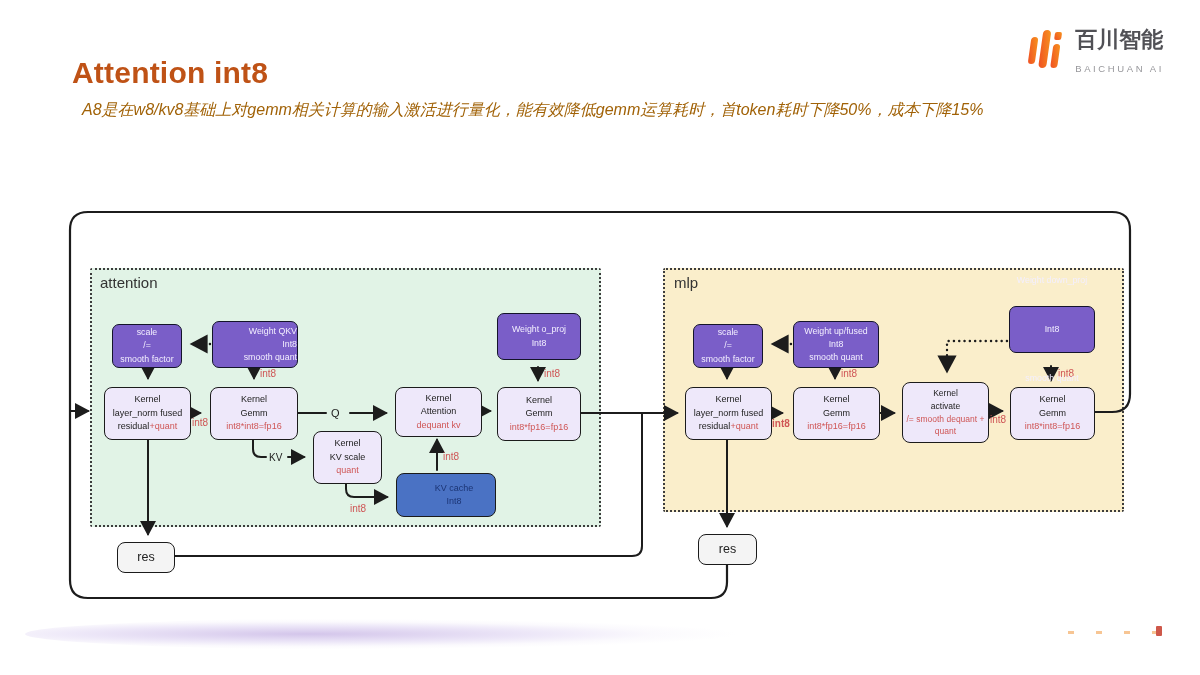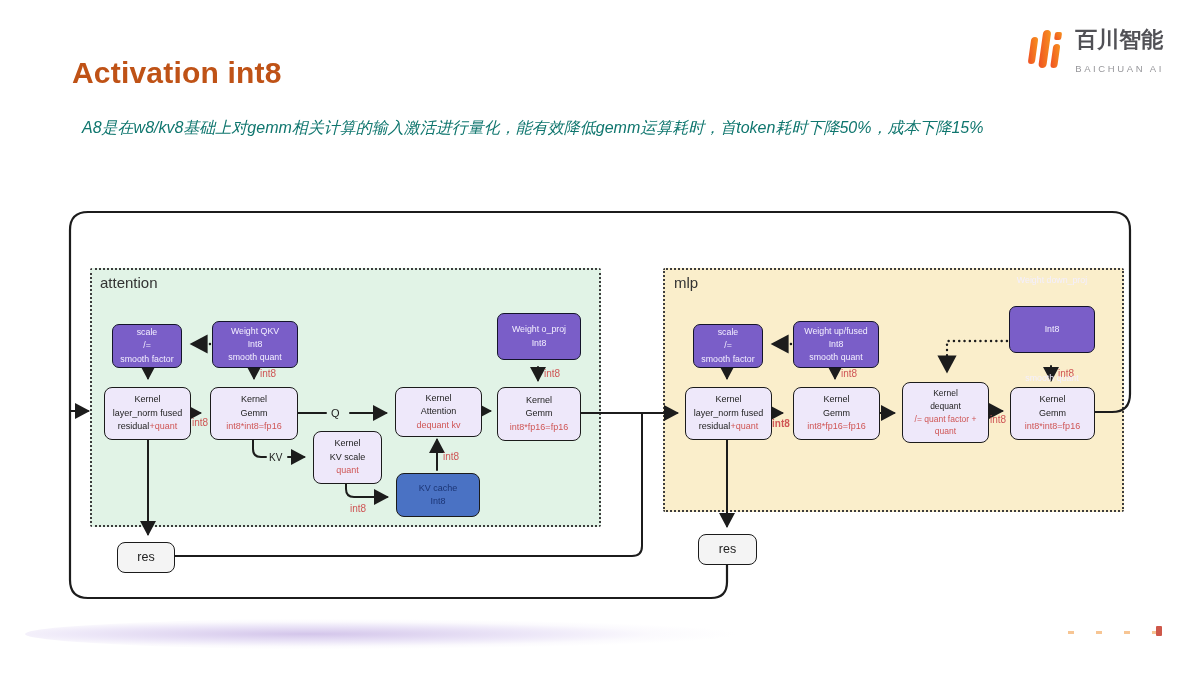--- a/index.html
+++ b/index.html
@@ -3,51 +3,51 @@
 <meta charset="utf-8">
 <style>
   html,body{margin:0;padding:0;}
   body{
     width:1200px;height:675px;position:relative;overflow:hidden;
     background:#ffffff;font-family:"Liberation Sans",sans-serif;
   }
   .abs{position:absolute;}
   
   .title{left:72px;top:56px;font-size:30px;font-weight:bold;color:#bf5216;letter-spacing:.2px;}
-  .subtitle{left:82px;top:118px;font-size:16px;color:#0f766e;white-space:nowrap;font-style:italic;}
+  .subtitle{left:82px;top:100px;font-size:16px;color:#a16207;white-space:nowrap;font-style:italic;}
   .logo{right:36px;top:26px;display:flex;align-items:center;gap:8px;}
   .logo-cn{font-size:22px;font-weight:bold;color:#515156;line-height:1.1;}
   .logo-en{font-size:9.5px;color:#97979b;letter-spacing:2.6px;margin-top:10px;}
   
   .region{position:absolute;border:2.4px dotted #3c3c3c;border-radius:2px;z-index:1;}
   .region-label{position:absolute;top:6px;left:10px;font-size:15px;color:#333;z-index:2;}
   .attn-region{left:90px;top:268px;width:507px;height:255px;background:#e1f3e6;}
   .mlp-region{left:663px;top:268px;width:457px;height:240px;background:#faeecb;}
   svg.wires{position:absolute;left:0;top:0;z-index:2;}
   
   .box{position:absolute;z-index:3;border:1.7px solid #1b1b1b;border-radius:8px;
        display:flex;flex-direction:column;align-items:center;justify-content:center;
        text-align:center;background:#eee8fa;color:#222;font-size:9px;line-height:1.5;}
   .box.dark{background:#7a5ec8;color:#f3efff;font-size:8.8px;border-radius:7px;border-color:#14142a;}
-  .box.blue{background:#4a72c4;color:#1c3575;font-size:9px;}
+  .box.blue{background:#4a72c4;color:#1c3575;font-size:9px;padding-left:16px;}
   .box.gray{background:#f4f4f4;font-size:12.5px;color:#222;border-radius:8px;}
   .red{color:#cf5656;}
   .lbl-red{fill:#cf5656;font-size:10px;}
   .lbl-blk{fill:#1c1c1c;}
   
   .swoosh{left:25px;top:616px;width:1010px;height:36px;border-radius:50%;
     background:radial-gradient(50% 50% at 28% 50%, rgba(168,140,214,.5), rgba(190,170,230,.28) 45%, rgba(220,210,240,.12) 68%, transparent 85%);}
   .orange-dashes{left:1068px;top:631px;width:88px;height:3px;
     background:repeating-linear-gradient(90deg, rgba(240,150,60,.55) 0 6px, transparent 6px 28px);}
   .red-mark{left:1156px;top:626px;width:6px;height:10px;background:#c53b2a;opacity:.85;border-radius:1px;}
 </style>
 </head>
 <body>
 
-<div class="abs title">Activation int8</div>
+<div class="abs title">Attention int8</div>
 <div class="abs subtitle">A8是在w8/kv8基础上对gemm相关计算的输入激活进行量化，能有效降低gemm运算耗时，首token耗时下降50%，成本下降15%</div>
 
 <div class="abs logo">
   <span>
     <svg width="46" height="46" viewBox="0 0 46 46">
       <defs>
         <linearGradient id="lg" x1="0" y1="1" x2="1" y2="0">
           <stop offset="0" stop-color="#ef4e23"></stop>
             <stop offset="1" stop-color="#f7941d"></stop>
         </linearGradient>
@@ -123,21 +123,21 @@
   <text x="772" y="427" class="lbl-red" font-weight="bold" font-size="10.5">int8</text>
   <text x="990" y="423" class="lbl-red" font-size="6.5">int8</text>
   <text x="1058" y="377" class="lbl-red">int8</text>
 </svg>
 
 <div class="box dark" style="left:112px;top:324px;width:68px;height:42px;">
   <div>scale</div>
   <div>/=</div>
   <div>smooth factor</div>
 </div>
-<div class="box dark" style="left:212px;top:321px;width:84px;height:45px;">
+<div class="box dark" style="left:212px;top:321px;width:84px;height:45px;align-items:flex-end;">
   <div>Weight QKV</div>
   <div>Int8</div>
   <div>smooth quant</div>
 </div>
 <div class="box" style="left:104px;top:387px;width:85px;height:51px;">
   <div>Kernel</div>
   <div>layer_norm fused</div>
   <div><span>residual</span><span class="red">+quant</span></div>
 </div>
 <div class="box" style="left:210px;top:387px;width:86px;height:51px;">
@@ -187,22 +187,22 @@
   <div>layer_norm fused</div>
   <div><span>residual</span><span class="red">+quant</span></div>
 </div>
 <div class="box" style="left:793px;top:387px;width:85px;height:51px;">
   <div>Kernel</div>
   <div>Gemm</div>
   <div class="red">int8*fp16=fp16</div>
 </div>
 <div class="box" style="left:902px;top:382px;width:85px;height:59px;font-size:8.5px;">
   <div>Kernel</div>
-  <div>dequant</div>
-  <div class="red">/= quant factor +</div>
+  <div>activate</div>
+  <div class="red">/= smooth dequant +</div>
   <div class="red">quant</div>
 </div>
 <div class="box dark" style="left:1009px;top:306px;width:84px;height:45px;gap:36px;">
   <div>Weight down_proj</div>
   <div>Int8</div>
   <div>smooth quant</div>
 </div>
 <div class="box" style="left:1010px;top:387px;width:83px;height:51px;">
   <div>Kernel</div>
   <div>Gemm</div>

